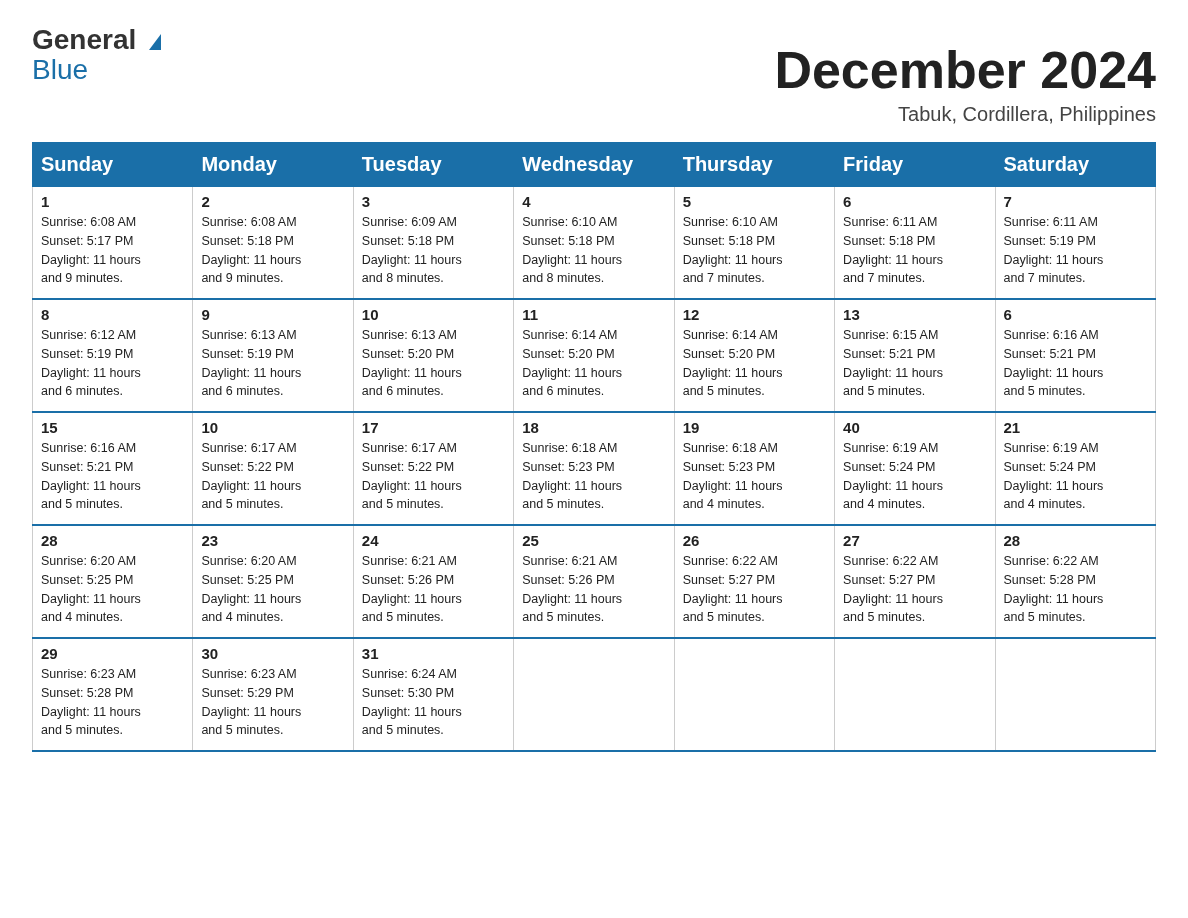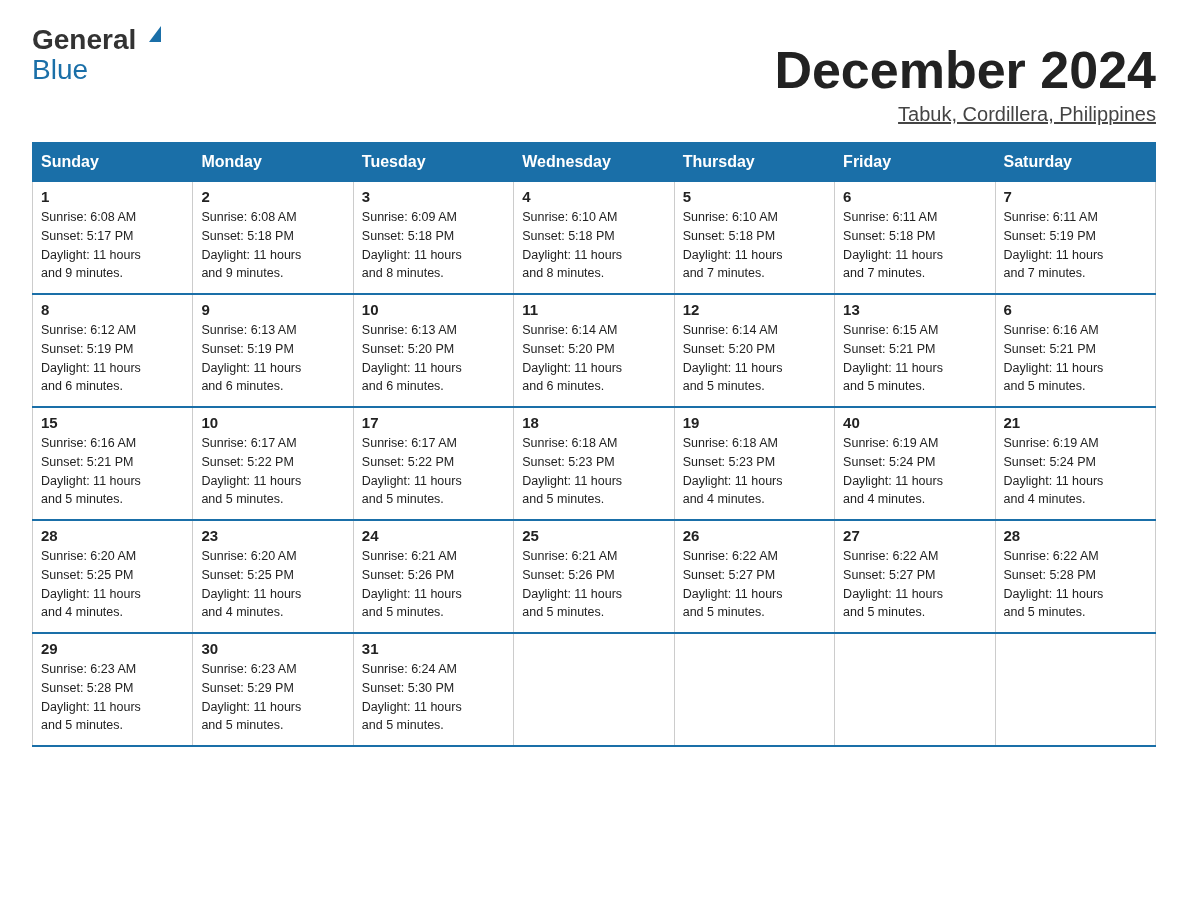--- a/index.html
+++ b/index.html
@@ -28,31 +28,30 @@
     .main-title {
       font-size: 52px;
       font-weight: bold;
       color: #222;
       line-height: 1.1;
     }
     .subtitle {
       font-size: 20px;
       color: #444;
       margin-top: 4px;
-      text-decoration: underline;
     }
     .calendar {
       width: 100%;
       border-collapse: collapse;
       margin-top: 8px;
     }
     .calendar th {
       background-color: #1a6fa8;
       color: #fff;
-      font-size: 16px;
+      font-size: 20px;
       font-weight: bold;
       padding: 10px 8px;
       text-align: left;
       border: 1px solid #1a6fa8;
     }
     .calendar td {
       vertical-align: top;
       padding: 6px 8px 10px 8px;
       border: 1px solid #ccc;
       font-size: 13px;
@@ -73,20 +72,21 @@
     .day-info {
       font-size: 12.5px;
       line-height: 1.5;
       color: #222;
     }
     .empty-cell {
       background: #fff;
     }
     .logo-row {
       display: flex;
+      align-items: center;
       gap: 12px;
     }
     .logo-text-general {
       font-size: 28px;
       font-weight: bold;
       color: #333;
     }
     .logo-text-triangle {
       display: inline-block;
       width: 0;

